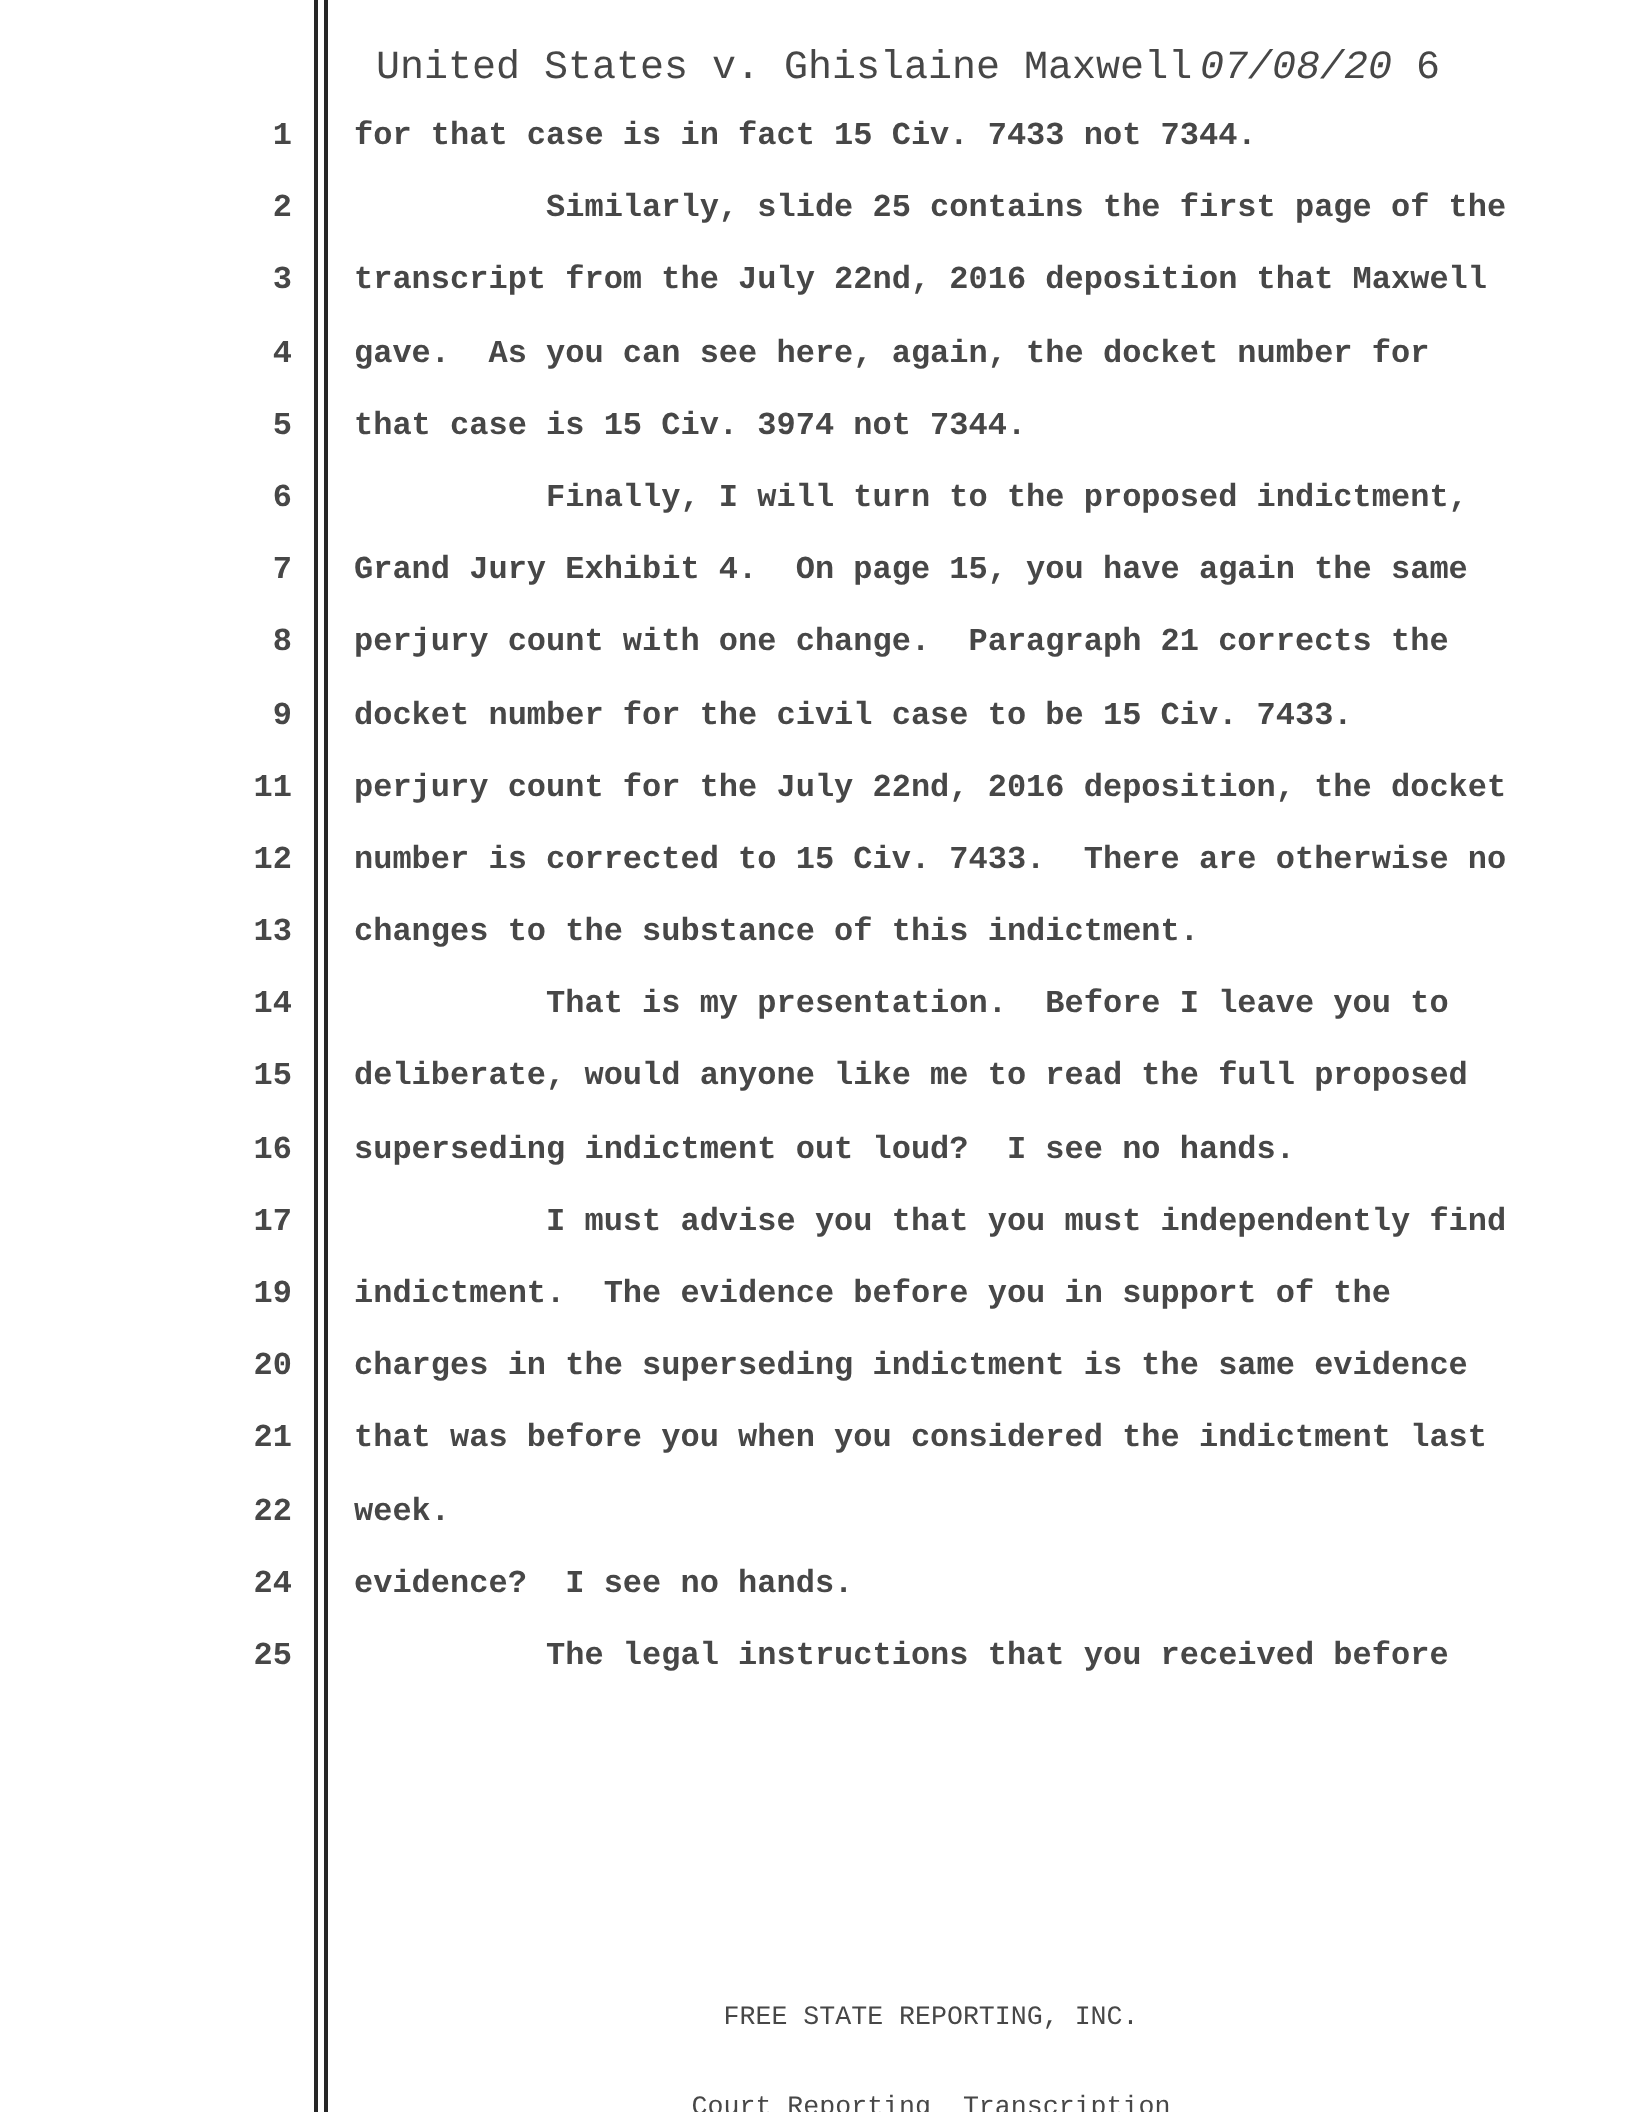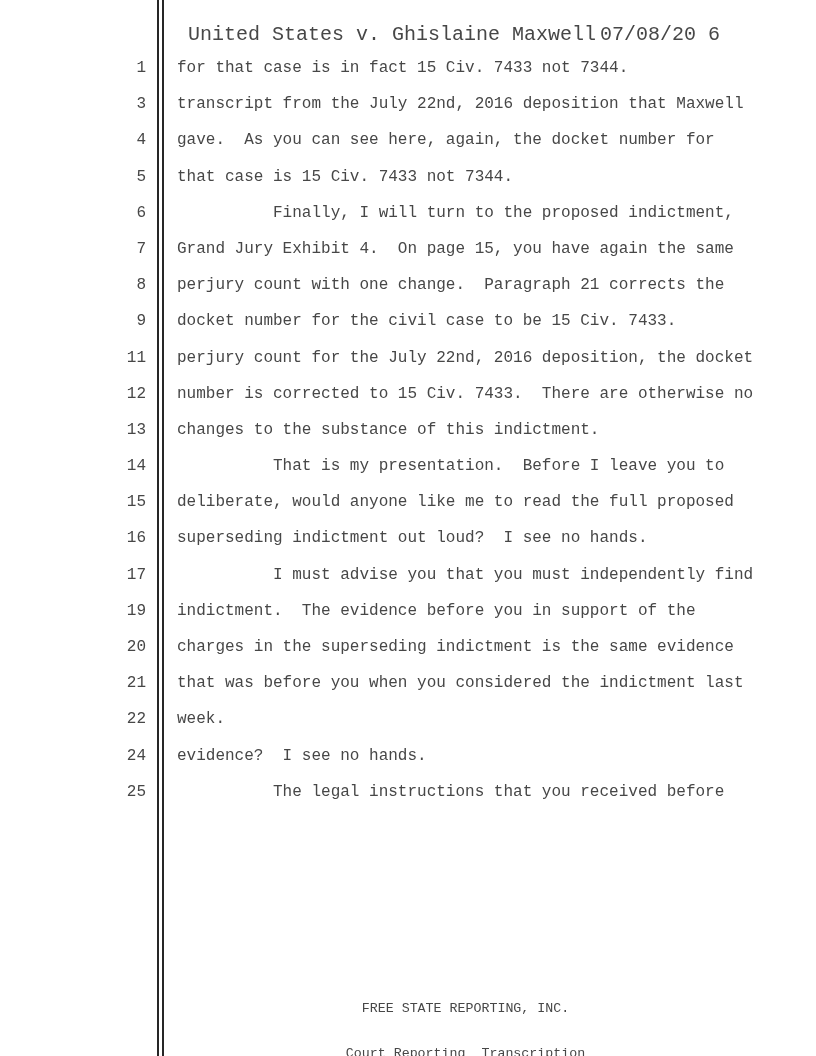--- a/index.html
+++ b/index.html
@@ -29,28 +29,29 @@
   .header-row {
     position: absolute;
     top: 23px;
     left: 0;
     width: 100%;
     height: 20px;
     font-size: 20px;
     white-space: pre;
   }
   .case-title  { position: absolute; left: 188px; }
-  .header-date { position: absolute; left: 600px; }
+  .header-date { position: absolute; left: 600px; font-style: italic; }
   .header-page { position: absolute; left: 708px; }
 
   .lines {
     position: absolute;
     top: 50px;
     left: 0;
     width: 100%;
+    font-weight: bold;
   }
   .line-row {
     height: 36.2px;
     line-height: 36.2px;
     font-size: 16px;
     white-space: pre;
   }
   .line-num {
     display: inline-block;
     width: 146px;
@@ -75,23 +76,24 @@
 <body>
 
 <div class="page">
 
   <div class="double-rule"></div>
 
   <header class="header-row"><span class="case-title">United States v. Ghislaine Maxwell</span><span class="header-date">07/08/20</span><span class="header-page">6</span></header>
 
   <main class="lines" id="lines-container">
       <div class="line-row"><span class="line-num">1</span><span class="line-text">for that case is in fact 15 Civ. 7433 not 7344.</span></div>
+      <div class="line-row"><span class="line-num">2</span><span class="line-text">          Similarly, slide 25 contains the first page of the</span></div>
       <div class="line-row"><span class="line-num">3</span><span class="line-text">transcript from the July 22nd, 2016 deposition that Maxwell</span></div>
       <div class="line-row"><span class="line-num">4</span><span class="line-text">gave.  As you can see here, again, the docket number for</span></div>
-      <div class="line-row"><span class="line-num">5</span><span class="line-text">that case is 15 Civ. 7433 not 7344.</span></div>
+      <div class="line-row"><span class="line-num">5</span><span class="line-text">that case is 15 Civ. 3974 not 7344.</span></div>
       <div class="line-row"><span class="line-num">6</span><span class="line-text">          Finally, I will turn to the proposed indictment,</span></div>
       <div class="line-row"><span class="line-num">7</span><span class="line-text">Grand Jury Exhibit 4.  On page 15, you have again the same</span></div>
       <div class="line-row"><span class="line-num">8</span><span class="line-text">perjury count with one change.  Paragraph 21 corrects the</span></div>
       <div class="line-row"><span class="line-num">9</span><span class="line-text">docket number for the civil case to be 15 Civ. 7433.</span></div>
       <div class="line-row"><span class="line-num">11</span><span class="line-text">perjury count for the July 22nd, 2016 deposition, the docket</span></div>
       <div class="line-row"><span class="line-num">12</span><span class="line-text">number is corrected to 15 Civ. 7433.  There are otherwise no</span></div>
       <div class="line-row"><span class="line-num">13</span><span class="line-text">changes to the substance of this indictment.</span></div>
       <div class="line-row"><span class="line-num">14</span><span class="line-text">          That is my presentation.  Before I leave you to</span></div>
       <div class="line-row"><span class="line-num">15</span><span class="line-text">deliberate, would anyone like me to read the full proposed</span></div>
       <div class="line-row"><span class="line-num">16</span><span class="line-text">superseding indictment out loud?  I see no hands.</span></div>

